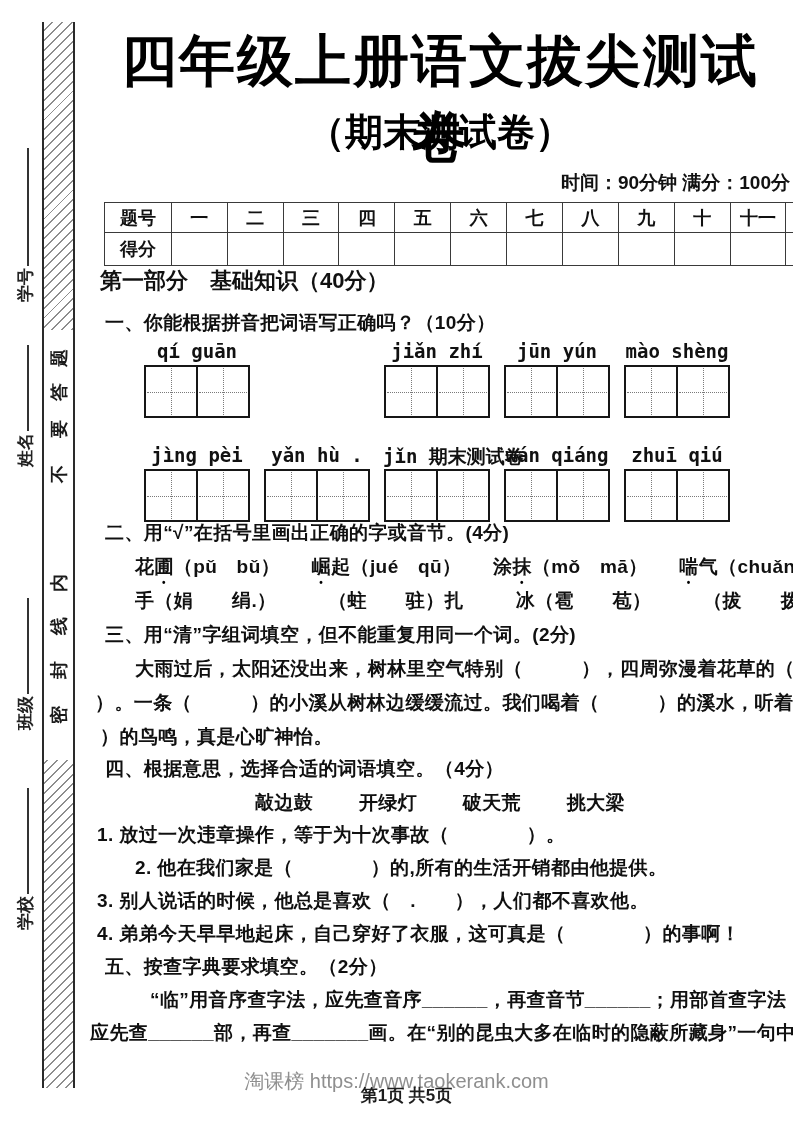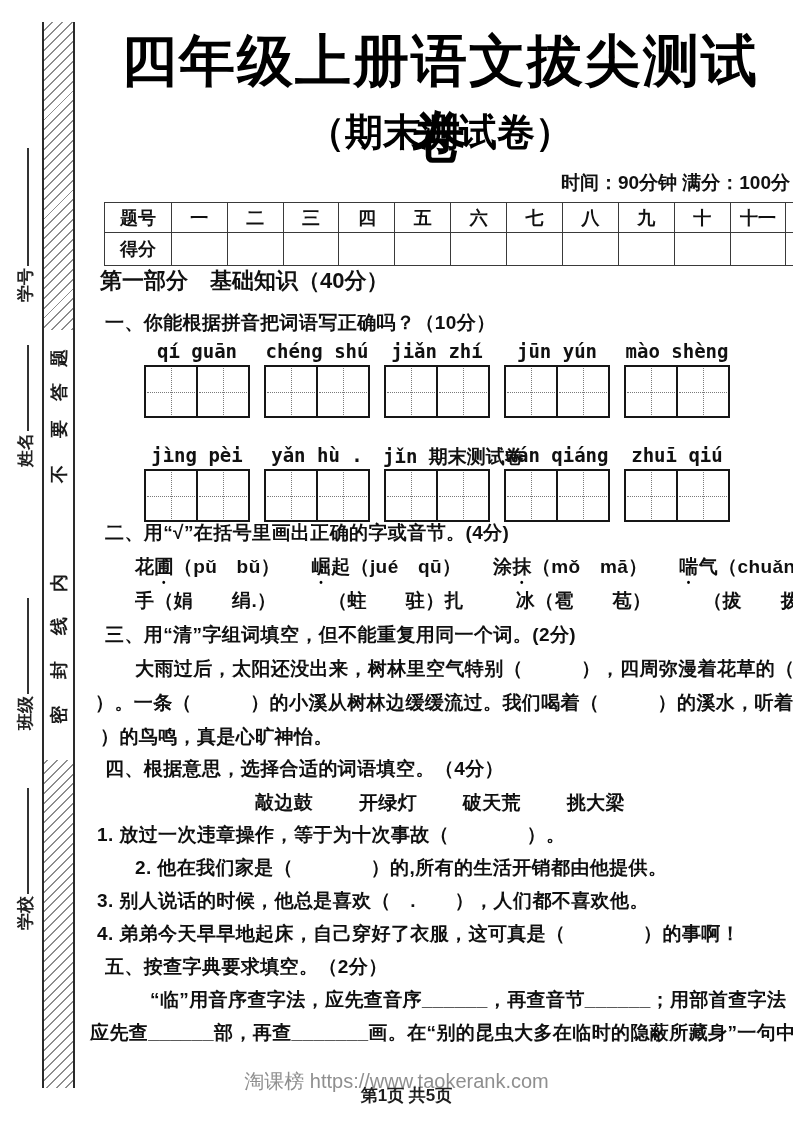--- a/index.html
+++ b/index.html
@@ -152,27 +152,20 @@
   <div class="tline" style="left:105px;top:310px;">一、你能根据拼音把词语写正确吗？（10分）</div>
 
   <div class="pyrow pyrow1">
     <div class="pygroup g0">
         <span class="py">qí guān</span>
         <span class="boxes">
           <span class="tcell"></span>
           <span class="tcell"></span>
         </span>
       </div>
-    <div class="pygroup g1">
-        <span class="py">chéng shú</span>
-        <span class="boxes">
-          <span class="tcell"></span>
-          <span class="tcell"></span>
-        </span>
-      </div>
     <div class="pygroup g2">
         <span class="py">jiǎn zhí</span>
         <span class="boxes">
           <span class="tcell"></span>
           <span class="tcell"></span>
         </span>
       </div>
     <div class="pygroup g3">
         <span class="py">jūn yún</span>
         <span class="boxes">

